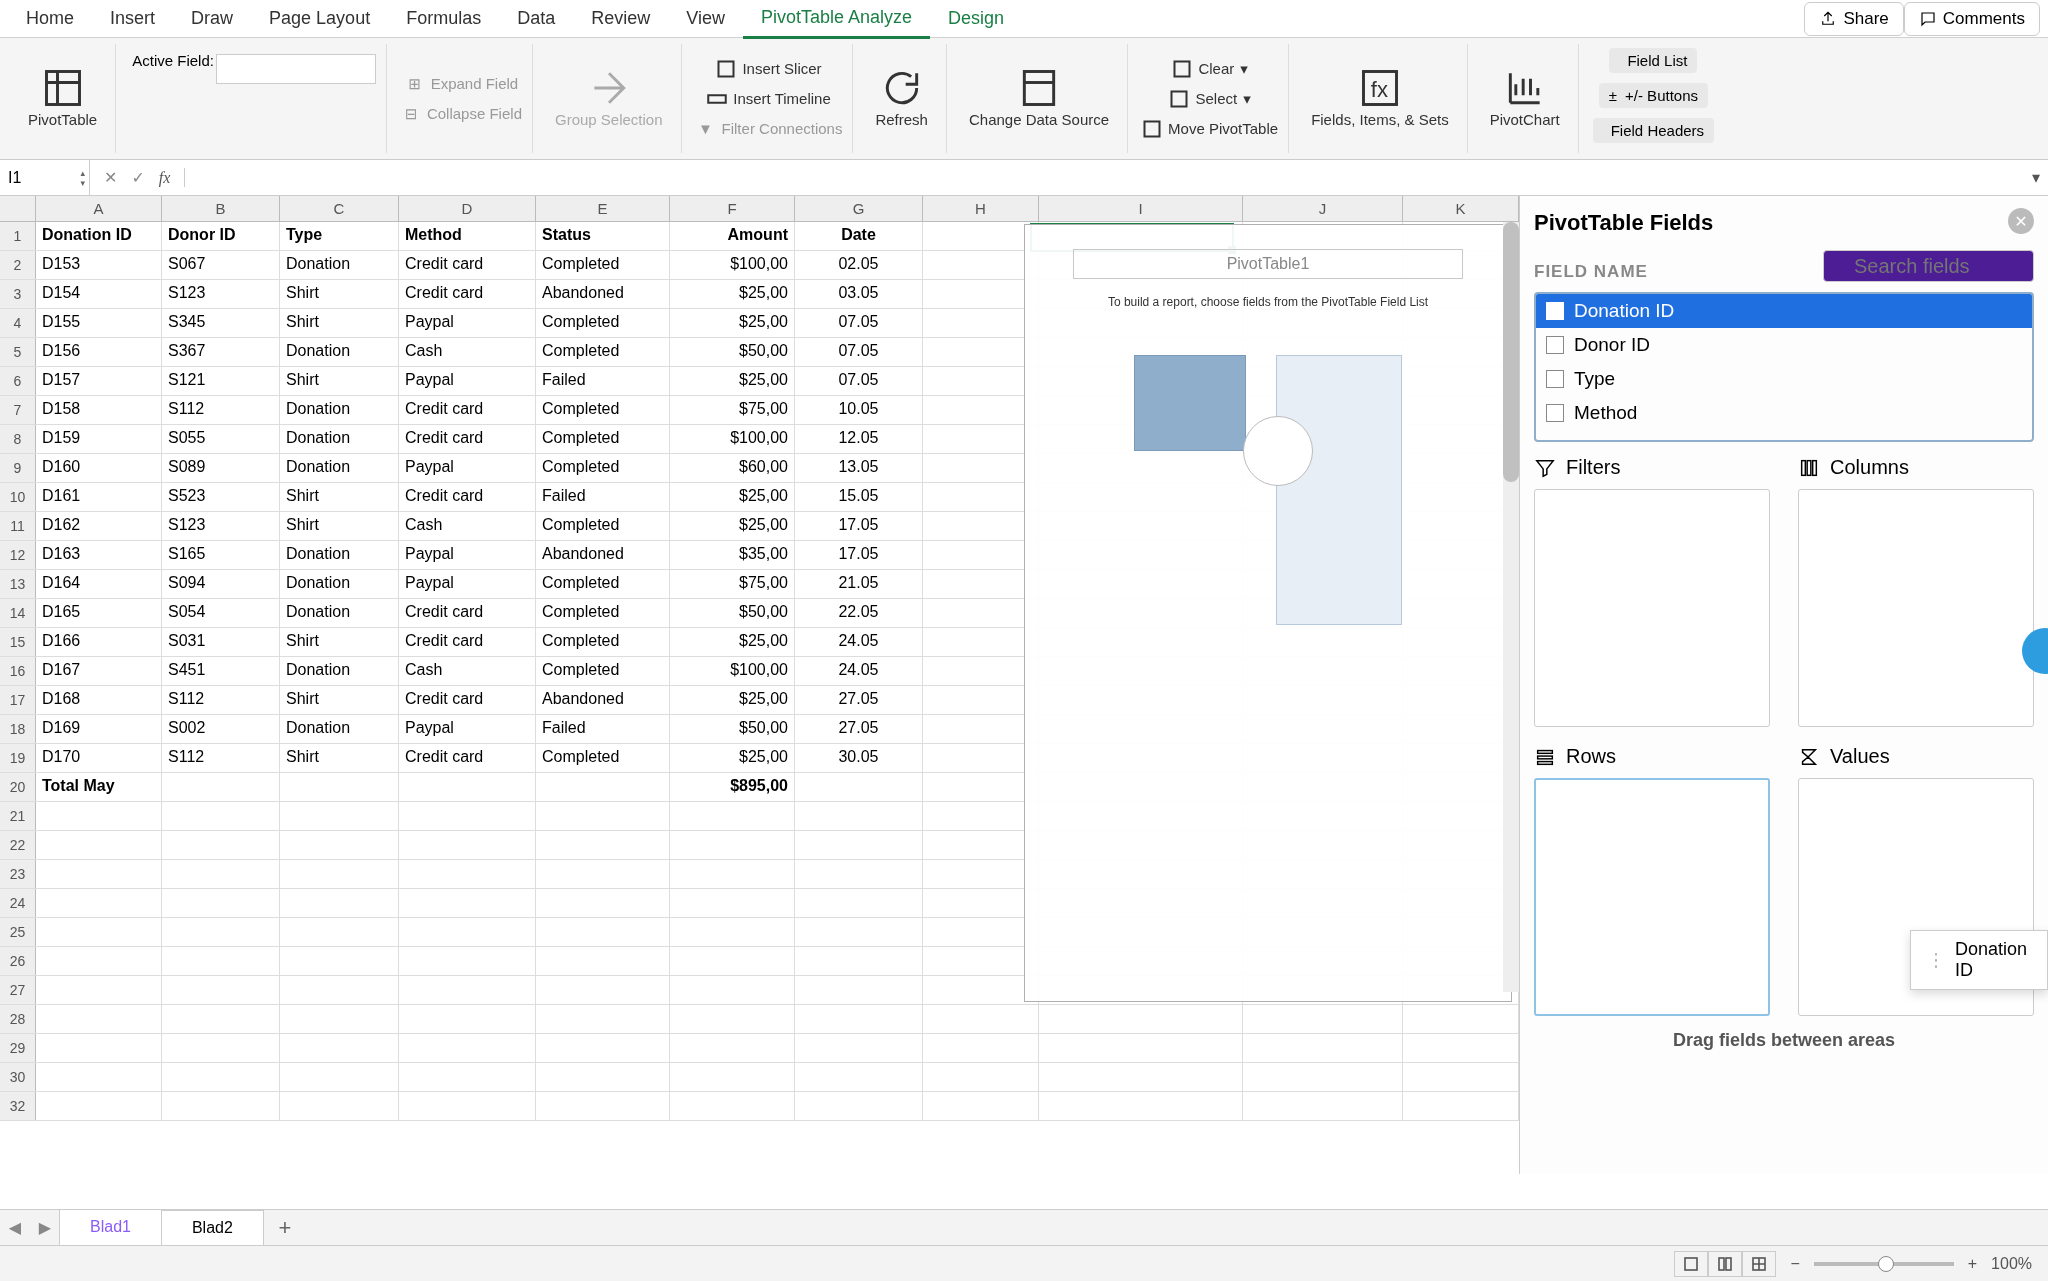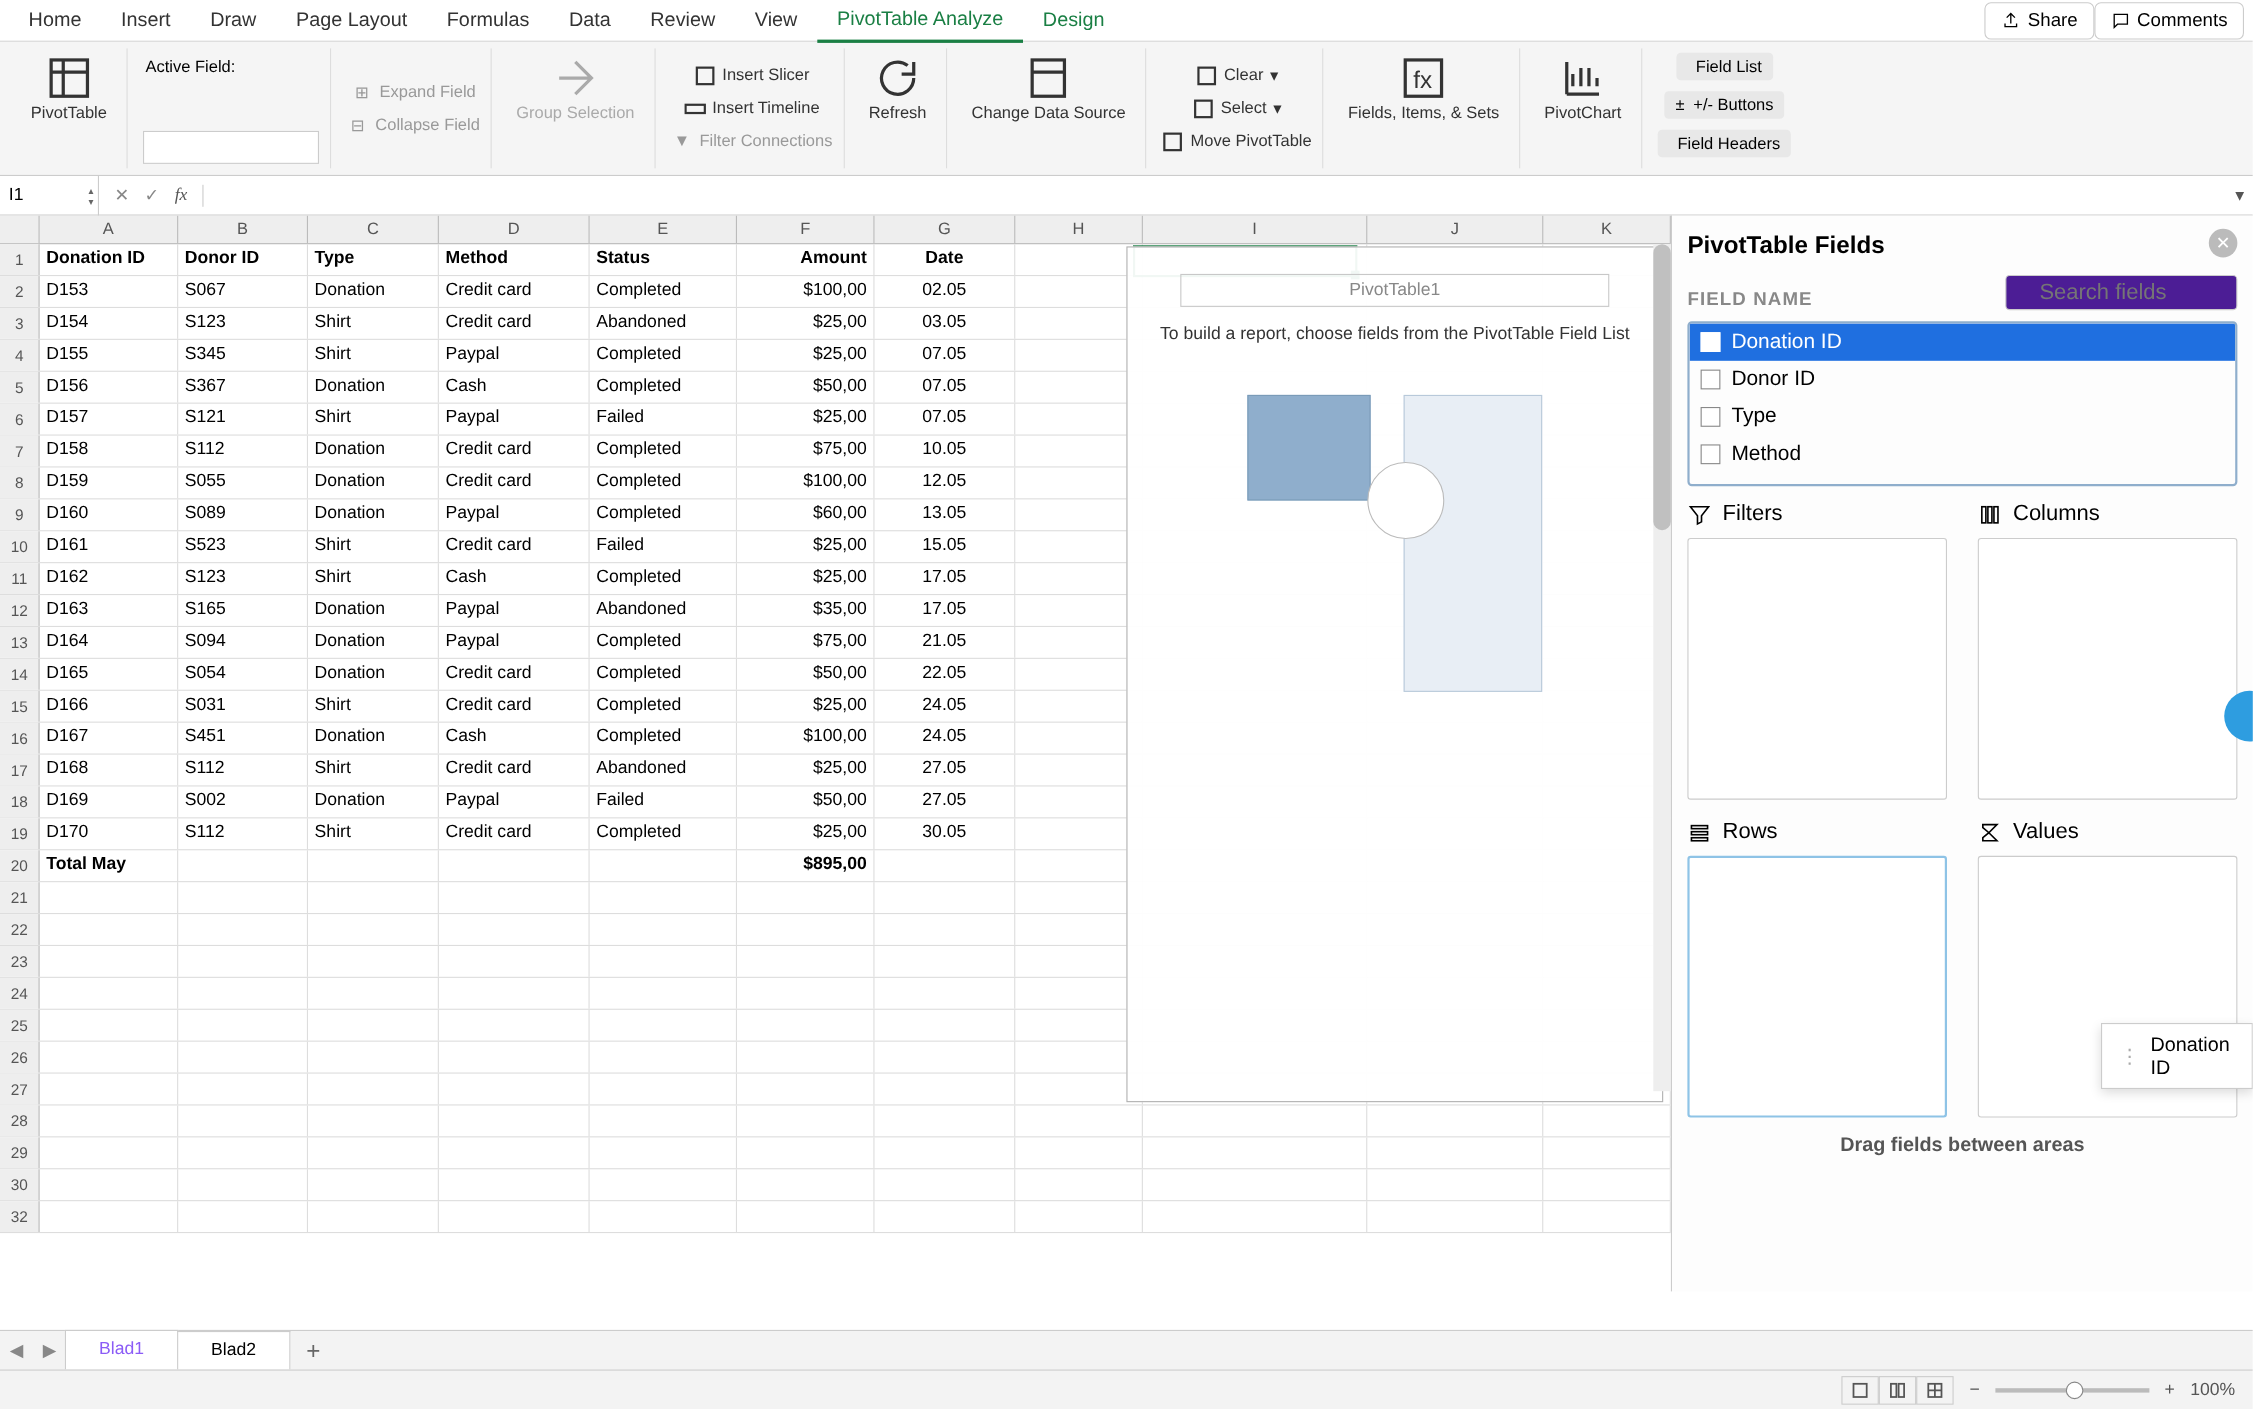--- a/index.html
+++ b/index.html
@@ -9,21 +9,21 @@
 .ribbon-tabs { display: flex; align-items: center; height: 38px; padding: 0 8px; border-bottom: 1px solid #d0d0d0; background: #fff; }
 .ribbon-tabs .tab { padding: 8px 18px; font-size: 18px; color: #333; cursor: pointer; }
 .ribbon-tabs .tab.active { color: #1a7f44; border-bottom: 3px solid #1a7f44; font-weight: 500; }
 .ribbon-tabs .tab.design { color: #1a7f44; }
 .ribbon-right { margin-left: auto; display: flex; }
 .rb-btn { display: flex; align-items: center; gap: 6px; padding: 6px 14px; border: 1px solid #ccc; border-radius: 6px; font-size: 17px; cursor: pointer; background: #fff; }
 .rb-btn svg { width: 18px; height: 18px; }
 
 
 .ribbon { display: flex; align-items: stretch; height: 122px; background: #f5f5f5; border-bottom: 1px solid #ccc; padding: 6px 10px; gap: 4px; }
-.ribbon-group { display: flex; flex-direction: column; align-items: center; justify-content: space-between; padding: 4px 10px; border-right: 1px solid #ddd; }
+.ribbon-group { display: flex; flex-direction: row; align-items: center; justify-content: flex-end; padding: 4px 10px; border-right: 1px solid #ddd; }
 .ribbon-group:last-child { border-right: none; }
 .big-btn { display: flex; flex-direction: column; align-items: center; gap: 4px; padding: 4px 8px; cursor: pointer; font-size: 15px; color: #333; }
 .big-btn .icn { width: 44px; height: 38px; display: flex; align-items: center; justify-content: center; }
 .big-btn.disabled { color: #aaa; }
 .af-label { font-size: 15px; padding: 4px 2px; }
 .af-input { width: 160px; height: 30px; border: 1px solid #ccc; background: #fff; margin-top: 6px; }
 .mini-row { display: flex; align-items: center; gap: 6px; font-size: 15px; color: #999; padding: 3px 0; white-space: nowrap; }
 .mini-row.enabled { color: #333; }
 .mini-row .mi { width: 20px; height: 20px; display:inline-flex; align-items:center; justify-content:center; }
 .tool-block { display: flex; flex-direction: column; justify-content: center; gap: 4px; }
@@ -48,21 +48,21 @@
 .row { display:flex; height:29px; border-bottom:1px solid #ddd; font-size:16px; }
 .row .rh { width:36px; background:#eee; border-right:1px solid #bbb; display:flex; align-items:center; justify-content:center; color:#555; font-size:14px; }
 .row .cell { border-right:1px solid #ddd; padding: 4px 6px; overflow:hidden; white-space:nowrap; }
 .row.hdr .cell { font-weight:bold; }
 .row.total .cell { font-weight:bold; }
 .cA{width:126px}.cB{width:118px}.cC{width:119px}.cD{width:137px}.cE{width:134px}.cF{width:125px;text-align:right}.cG{width:128px;text-align:center}.cH{width:116px}.cI{width:204px}.cJ{width:160px}.cK{width:116px}
 
 
 .pivot-ph { position:absolute; left:1024px; top:28px; width:488px; height:778px; border:1px solid #b0b0b0; background:rgba(255,255,255,0.94); }
 .pivot-ph .title-in { margin:24px auto 16px; width:390px; height:30px; border:1px solid #c8c8c8; text-align:center; font-size:16px; color:#888; display:flex; align-items:center; justify-content:center; }
-.pivot-ph .msg { text-align:center; font-size:16px; color:#333; padding: 0 10px; }
+.pivot-ph .msg { text-align:center; font-size:12px; color:#333; padding: 0 10px; }
 .pivot-ph .art { display:flex; justify-content:center; gap:30px; margin-top:46px; }
 .pivot-ph .art .pic { width:112px; height:96px; background:#8faecc; border:1px solid #7a9bb8; }
 .pivot-ph .art .pic2 { width:126px; height:270px; background:#e8eef5; border:1px solid #b8c9da; position:relative; }
 .pivot-ph .art .pic2::after{content:"";position:absolute;left:-34px;top:60px;width:68px;height:68px;border-radius:50%;background:#fff;border:1px solid #bbb;}
 
 .active-cell-marker { position:absolute; left:1030px; top:27px; width:204px; height:29px; border:2px solid #1a7f44; pointer-events:none; }
 .active-cell-marker::after{ content:""; position:absolute; right:-4px; bottom:-4px; width:8px; height:8px; background:#1a7f44; }
 
 .vscroll { position:absolute; right:0; top:26px; width:16px; height:770px; background:#eee; }
 .vscroll .thumb{ position:absolute; top:0; width:16px; height:260px; background:#c0c0c0; border-radius:8px; }

